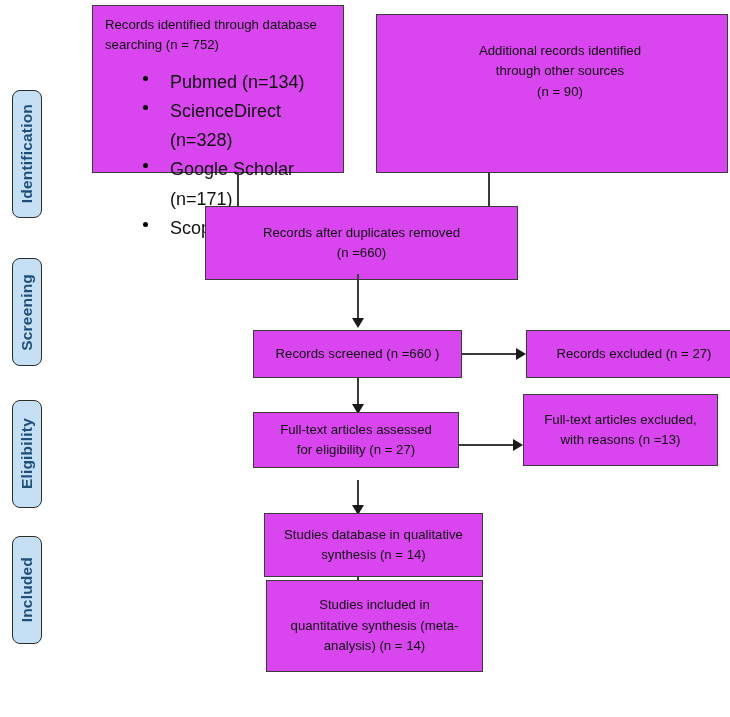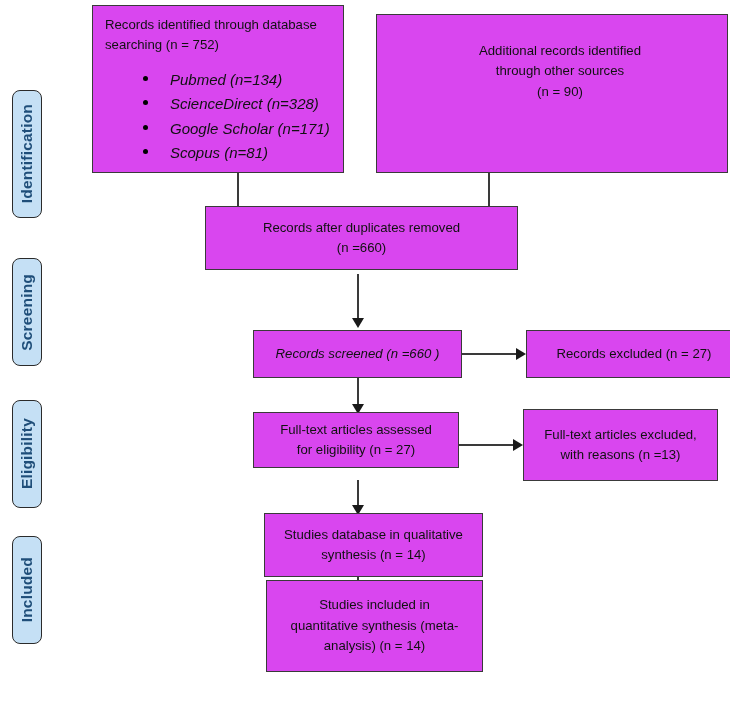--- a/index.html
+++ b/index.html
@@ -79,22 +79,21 @@
   
   ul.sources {
     list-style: none;
     margin: 12px 0 0 0;
     padding: 0;
   }
   ul.sources li {
     position: relative;
     padding-left: 65px;
     line-height: 1.62;
-    font-size: 15px;
-    font-style: italic;
+    font-size: 18px;
   }
   ul.sources li::before {
     content: "";
     position: absolute;
     left: 38px;
     top: 8px;
     width: 5px;
     height: 5px;
     background: #000000;
     border-radius: 50%;
@@ -165,31 +164,31 @@
     <div class="txt" style="position:absolute; left:0; top:26px; width:100%;">
       <div>Additional records identified</div>
       <div>through other sources</div>
       <div>(n = 90)</div>
     </div>
   </div>
 
   <div class="vline" style="left:237px; top:173px; height:33px;"></div>
   <div class="vline" style="left:488px; top:173px; height:33px;"></div>
 
-  <div class="box center-box" style="left:205px; top:206px; width:313px; height:64px;">
+  <div class="box center-box" style="left:205px; top:206px; width:313px; height:74px;">
     <div class="txt">
       <div>Records after duplicates removed</div>
       <div>(n =660)</div>
     </div>
   </div>
 
   <div class="vline" style="left:357px; top:274px; height:46px;"></div>
   <div class="arrow-down" style="left:352px; top:318px;"></div>
 
-  <div class="box vcenter-left" style="left:253px; top:330px; width:209px; height:48px;font-style:italic;">
+  <div class="box vcenter-left" style="left:253px; top:330px; width:209px; height:48px;">
     <div class="txt" style="width:100%; text-align:center;">
       <div>Records screened (n =660 )</div>
     </div>
   </div>
 
   <div class="hline" style="left:462px; top:353px; width:58px;"></div>
   <div class="arrow-right" style="left:516px; top:348px;"></div>
 
   <div class="box vcenter-left" style="left:526px; top:330px; width:216px; height:48px;">
     <div class="txt" style="width:100%; text-align:center;">
@@ -203,21 +202,21 @@
   <div class="box center-box" style="left:253px; top:412px; width:206px; height:56px;">
     <div class="txt">
       <div>Full-text articles assessed</div>
       <div>for eligibility (n = 27)</div>
     </div>
   </div>
 
   <div class="hline" style="left:459px; top:444px; width:58px;"></div>
   <div class="arrow-right" style="left:513px; top:439px;"></div>
 
-  <div class="box center-box" style="left:523px; top:409px; width:195px; height:72px;justify-content:flex-end;">
+  <div class="box center-box" style="left:523px; top:394px; width:195px; height:72px;justify-content:flex-end;">
     <div class="txt">
       <div>Full-text articles excluded,</div>
       <div>with reasons (n =13)</div>
     </div>
   </div>
 
   <div class="vline" style="left:357px; top:480px; height:32px;"></div>
   <div class="arrow-down" style="left:352px; top:505px;"></div>
 
   <div class="box center-box" style="left:264px; top:513px; width:219px; height:64px;">

